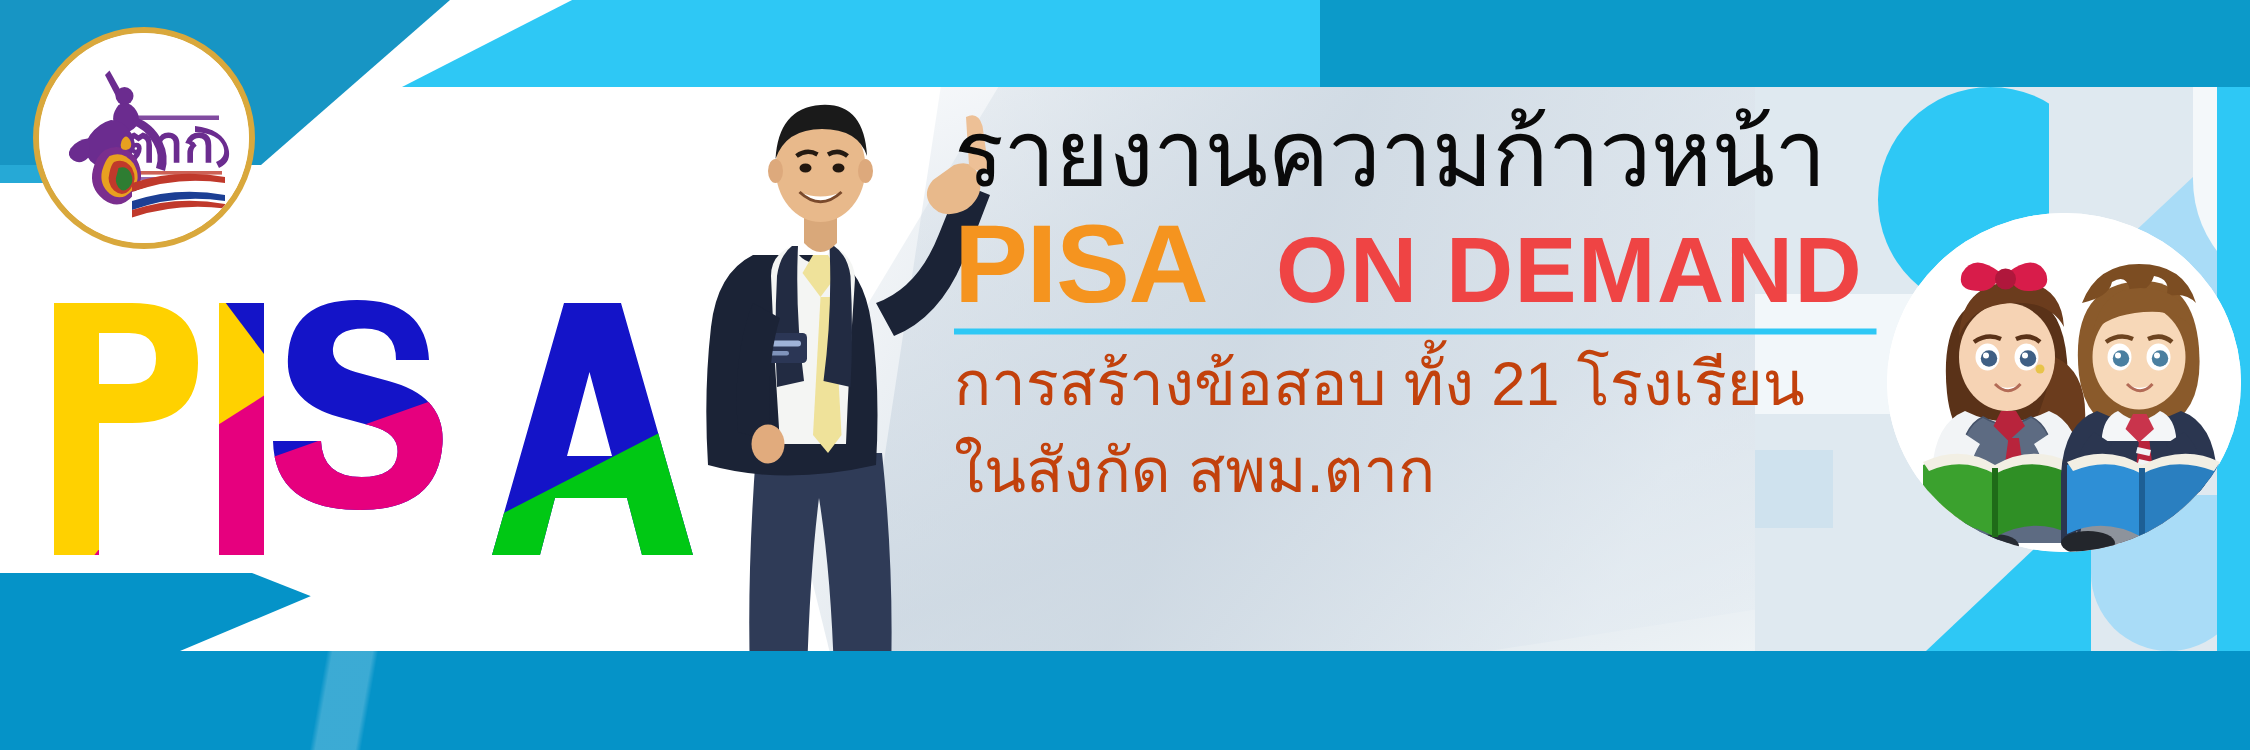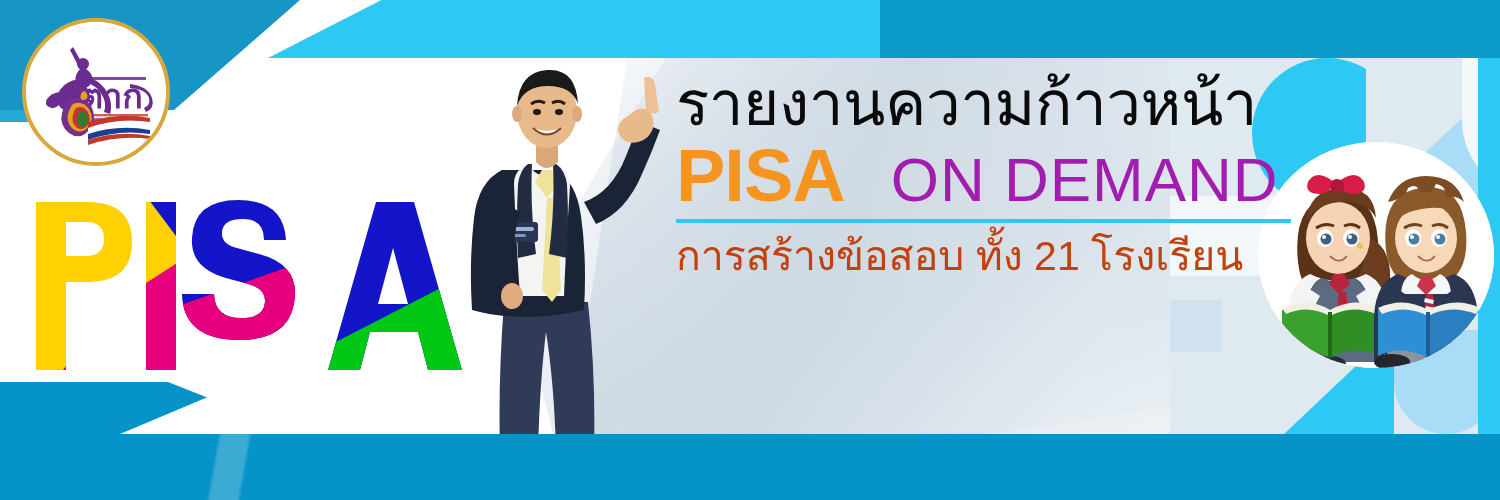--- a/index.html
+++ b/index.html
@@ -102,32 +102,32 @@
   .person svg{display:block;}
 
   
   .students{
     position:absolute;left:1258px;top:142px;width:236px;height:226px;
     border-radius:50%;background:#ffffff;overflow:hidden;
   }
   .students svg{display:block;}
 
   
-  .text-block{position:absolute;left:676px;top:72px;width:630px;}
+  .text-block{position:absolute;left:636px;top:72px;width:630px;}
   .title-th{
     font-family:"Liberation Sans","DejaVu Sans",sans-serif;
     font-size:62px;line-height:1.02;color:#0a0a0a;font-weight:400;
     letter-spacing:-.5px;white-space:nowrap;
   }
   .brand-row{display:flex;align-items:baseline;margin-top:4px;white-space:nowrap;gap:30px;}
   .brand-pisa{
     font-size:74px;font-weight:bold;color:#F5941F;letter-spacing:-1px;line-height:1;
   }
   .brand-ondemand{
-    font-size:62px;font-weight:400;color:#a21caf;letter-spacing:1px;line-height:1;
+    font-size:62px;font-weight:700;color:#ef4444;letter-spacing:1px;line-height:1;
     margin-left:16px;
   }
   .rule{margin-top:6px;width:615px;height:4px;background:#2ec8f5;}
   .sub-th{
     margin-top:10px;font-size:41px;line-height:1.16;color:#c2410c;font-weight:400;
     white-space:nowrap;
   }
 </style>
 </head>
 <body>
@@ -389,15 +389,16 @@
   <div class="bottom-stripe"></div>
 
   <div class="text-block">
     <div class="title-th">รายงานความก้าวหน้า</div>
     <div class="brand-row">
       <span class="brand-pisa">PISA</span>
       <span class="brand-ondemand">ON DEMAND</span>
     </div>
     <div class="rule"></div>
     <div class="sub-th">การสร้างข้อสอบ ทั้ง 21 โรงเรียน</div>
+    <div class="sub-th">ในสังกัด สพม.ตาก</div>
   </div>
 
 </div>
 
 </body></html>

